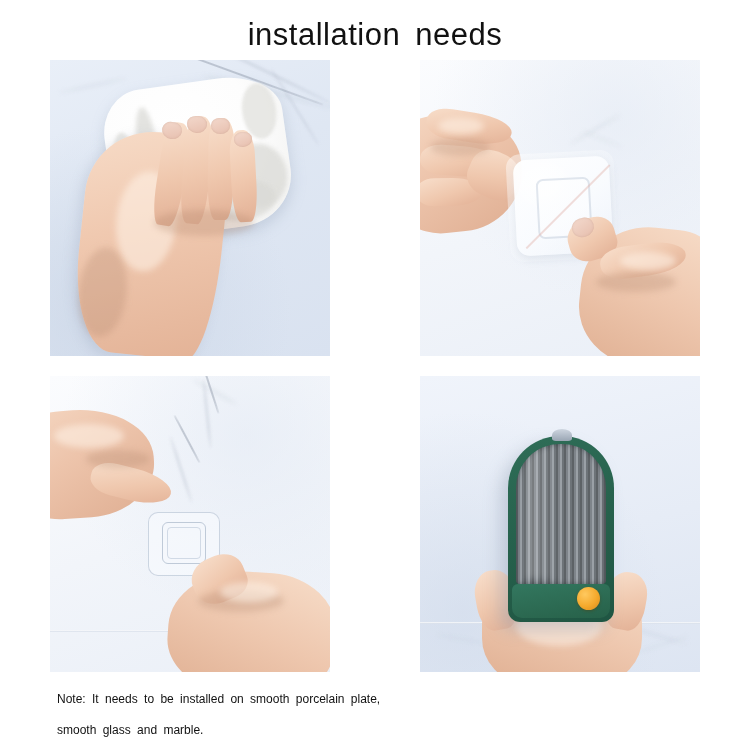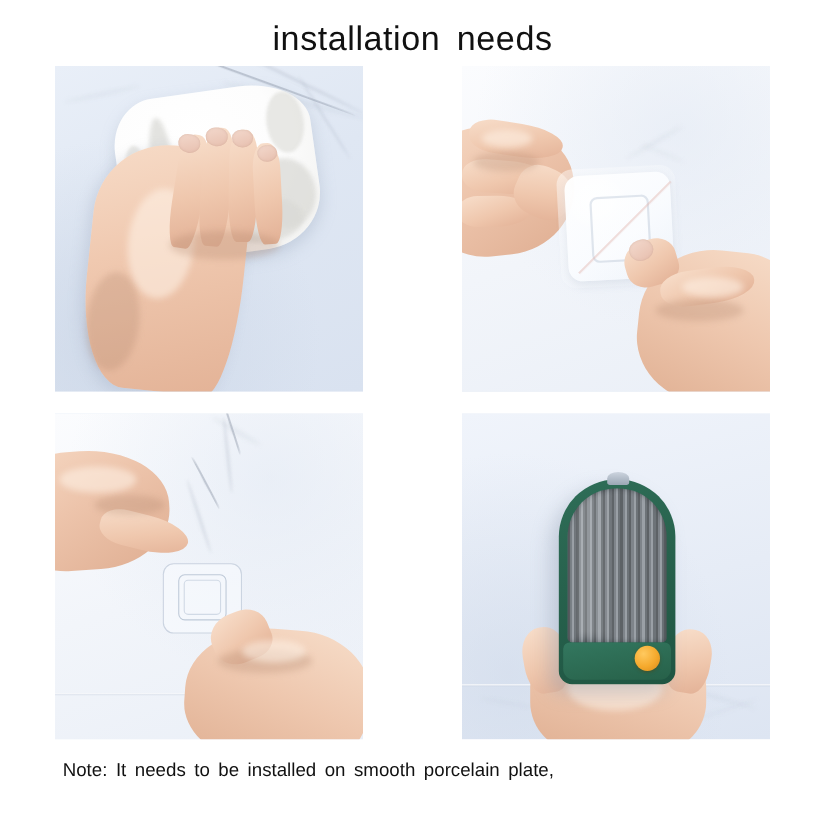--- a/index.html
+++ b/index.html
@@ -242,21 +242,21 @@
     background: radial-gradient(circle at 35% 32%, #ffc95f 0%, #f5a92c 55%, #d8891b 100%);
     box-shadow: 0 1px 3px rgba(90,60,10,0.45);
   }
 
   
   .note {
     position: absolute;
     left: 57px;
     top: 684px;
     width: 660px;
-    font-size: 17px;
+    font-size: 12px;
     line-height: 31px;
     color: #111111;
     word-spacing: 3px;
   }
 </style>
 </head>
 <body>
 
 <div class="page-title">installation  needs</div>
 
@@ -369,13 +369,14 @@
       <div class="device-base">
         <div class="device-knob"></div>
       </div>
     </div>
   </div>
 
 </div>
 
 <div class="note">
   <div>Note: It needs to be installed on smooth porcelain plate,</div>
+  <div>smooth glass and marble.</div>
 </div>
 
 </body></html>

